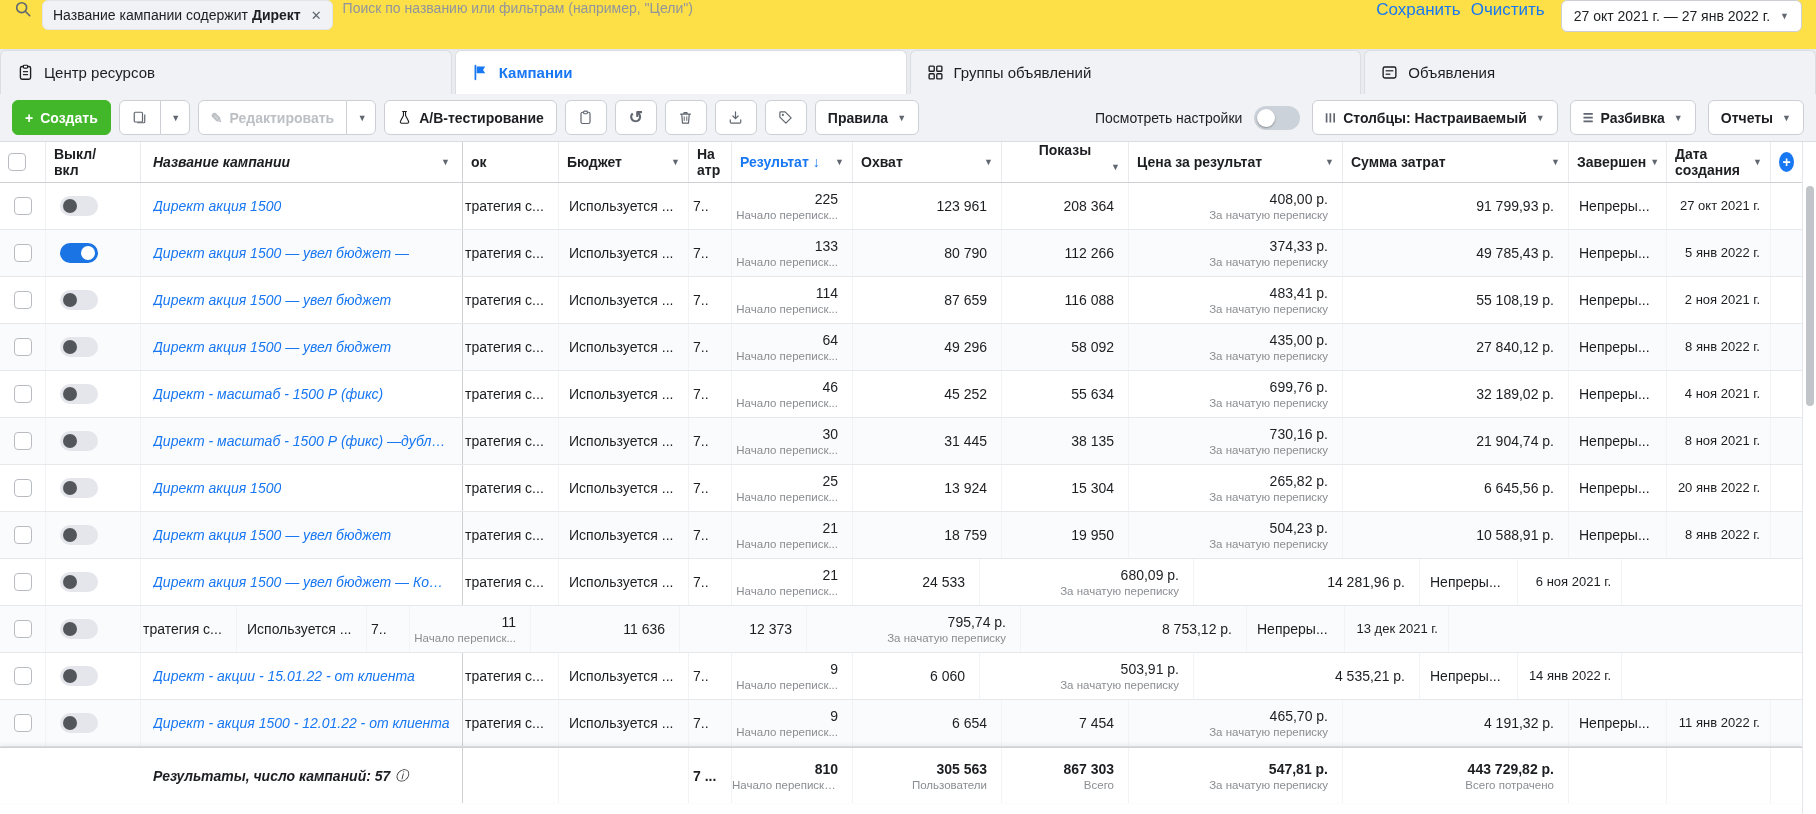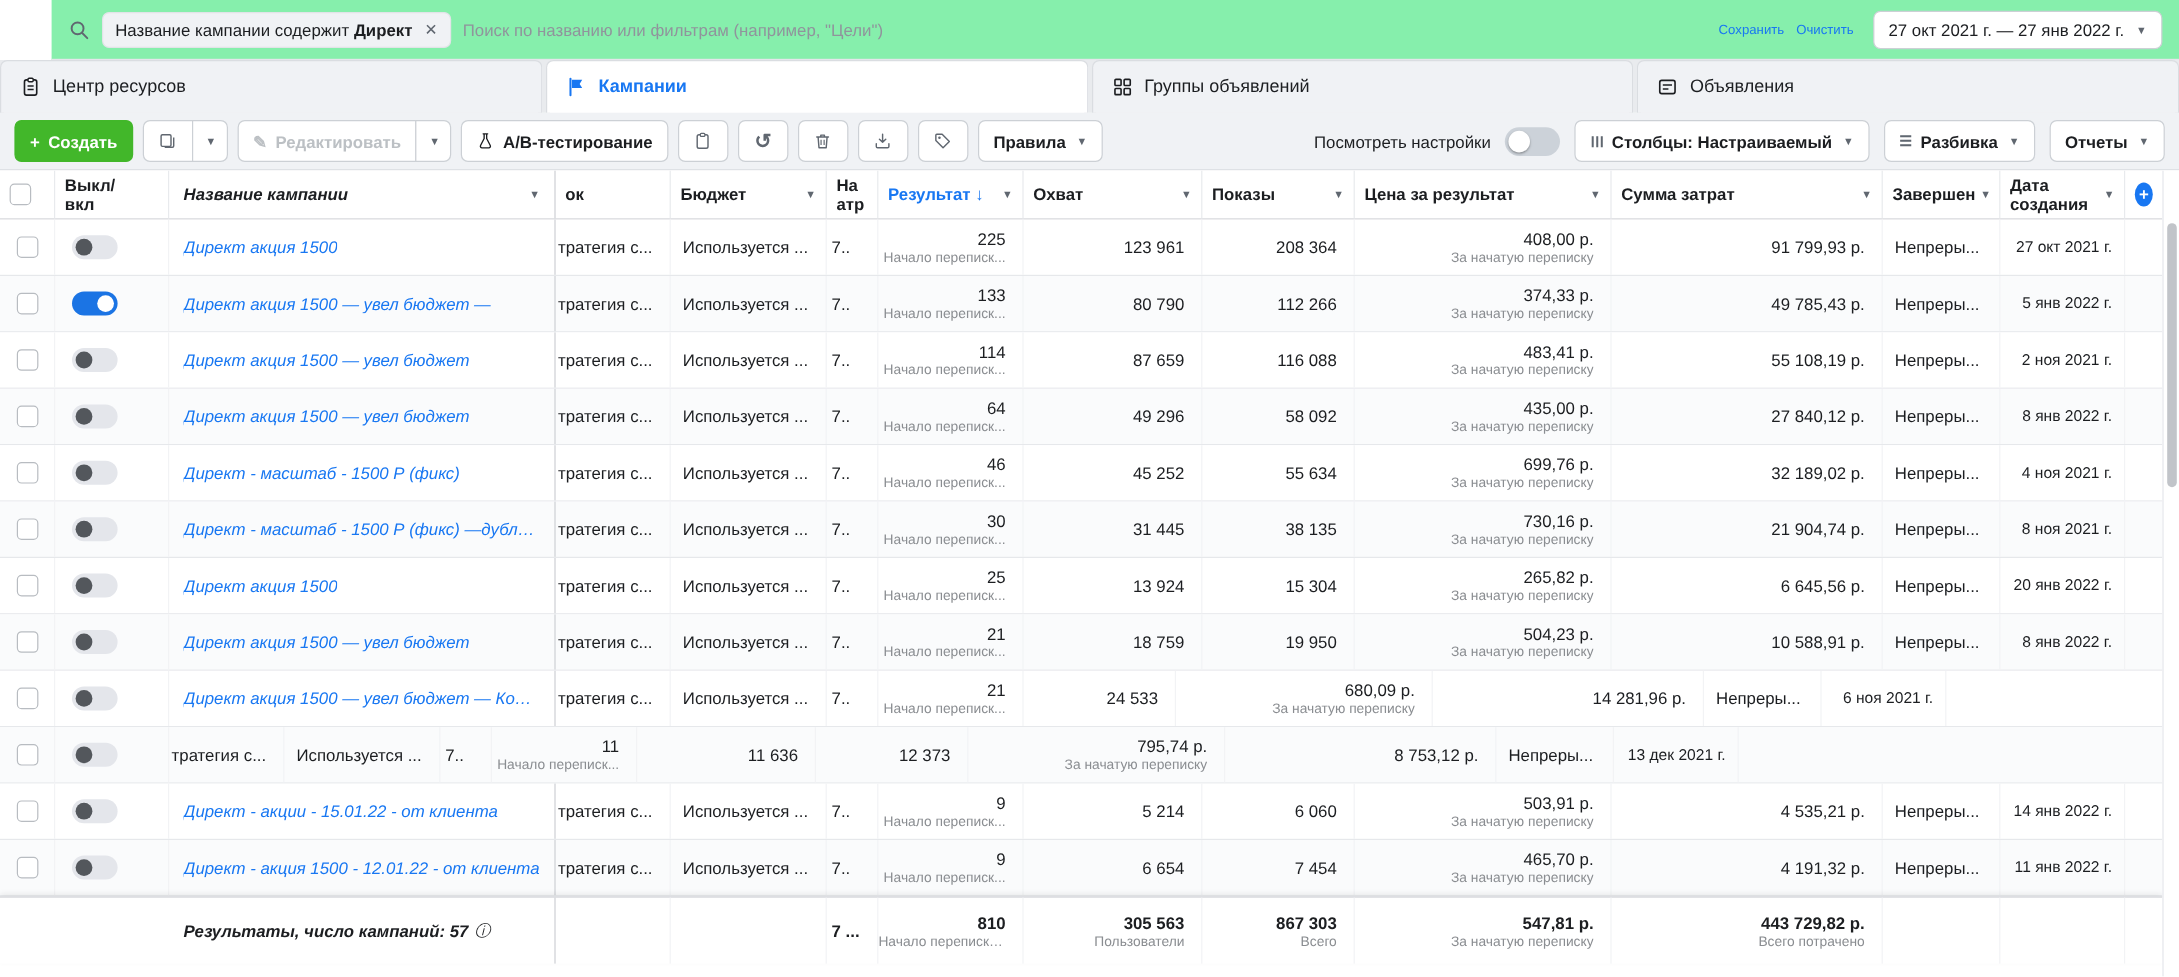--- a/index.html
+++ b/index.html
@@ -1,28 +1,28 @@
 <!DOCTYPE html>
 <html><head>
 <meta charset="utf-8">
 <style>
   * { box-sizing: border-box; margin: 0; padding: 0; }
   html,body { width:1816px; height:814px; overflow:hidden; }
   body { font-family:"Liberation Sans", sans-serif; color:#1c1e21; background:#fff; font-size:14px; }
   .app { width:1816px; height:814px; overflow:hidden; background:#fff; }
 
   
-  .topbar { height:50px; display:flex; align-items:center; padding:0 14px; gap:10px; background:#86efac; border-bottom:1px solid #e4e6eb;margin-left:43px; }
+  .topbar { height:50px; display:flex; align-items:flex-start; padding:0 14px; gap:10px; background:#fde047; border-bottom:1px solid #e4e6eb; }
   .search-icon-wrap { display:flex; align-items:center; }
   .chip { display:flex; align-items:center; gap:10px; background:#f0f2f5; border:1px solid #e2e4e8; border-radius:6px; padding:6px 10px; white-space:nowrap; cursor:pointer; }
   .chip b { margin-left:4px; }
   .chip-close { color:#606770; font-size:13px; cursor:pointer; }
   .search-input { flex:1; border:none; outline:none; font-size:14px; color:#1c1e21; font-family:"Liberation Sans",sans-serif; background:transparent; }
   .search-input::placeholder { color:#90949c; }
-  .link { color:#1877f2; text-decoration:none; font-size:11px; cursor:pointer; white-space:nowrap; }
+  .link { color:#1877f2; text-decoration:none; font-size:17px; cursor:pointer; white-space:nowrap; }
   .date-box { display:flex; align-items:center; gap:10px; border:1px solid #ccd0d5; border-radius:6px; padding:7px 12px; font-size:14px; white-space:nowrap; cursor:pointer; background:#fff; margin-left:6px; }
   .caret { font-size:9px; color:#606770; }
 
   
   .tabs { height:44px; display:flex; gap:3px; background:#e9ebee; }
   .tab { flex:1; display:flex; align-items:center; gap:10px; padding:0 16px; background:#f0f2f5; border:1px solid #dadde1; border-bottom:none; font-size:15px; cursor:pointer; color:#1c1e21; border-radius:6px 6px 0 0; }
   .tab.active { background:#fff; color:#1877f2; font-weight:bold; }
   .tab svg { flex:0 0 auto; }
 
   
@@ -74,21 +74,21 @@
   .col-check { width:46px; }
   .col-toggle { width:95px; }
   .col-name { width:322px; border-right:1px solid #ced0d4 !important; padding:0 12px;font-style:italic; }
   .col-bid { width:96px; }
   .col-bid.txt { padding-left:2px; }
   .col-budget { width:130px; }
   .col-attr { width:43px; }
   .col-attr.txt { padding:0 4px; }
   .col-result { width:121px; }
   .col-reach { width:149px; }
-  .col-impr { width:127px; }
+  .col-impr { width:127px;flex-direction:column; }
   .col-cpr { width:214px; }
   .col-spent { width:226px; }
   .col-ends { width:98px; }
   .col-date { width:104px; }
   .col-add { width:31px; border-right:none; }
 
   .add-btn { width:20px; height:20px; border-radius:50%; background:#1877f2; color:#fff; font-size:14px; line-height:20px; text-align:center; cursor:pointer; }
 
   
   .tfoot { height:56px; background:#fff; border-top:1px solid #ced0d4; box-shadow:0 -2px 5px rgba(0,0,0,.08); position:relative; }
@@ -725,23 +725,20 @@
     <div class="c col-name">
             <a class="name-link">Директ - акции - 15.01.22 - от клиента</a>
           </div>
     <div class="c col-bid txt">тратегия с...</div>
     <div class="c col-budget txt">Используется ...</div>
     <div class="c col-attr txt">7..</div>
     <div class="c col-result num">
             <span class="main">9</span>
             <span class="sub">Начало переписк...</span>
           </div>
-    <div class="c col-reach num">
-            <span class="main">5 214</span>
-          </div>
     <div class="c col-impr num">
             <span class="main">6 060</span>
           </div>
     <div class="c col-cpr num">
             <span class="main">503,91 р.</span>
             <span class="sub">За начатую переписку</span>
           </div>
     <div class="c col-spent num">
             <span class="main">4 535,21 р.</span>
           </div>

